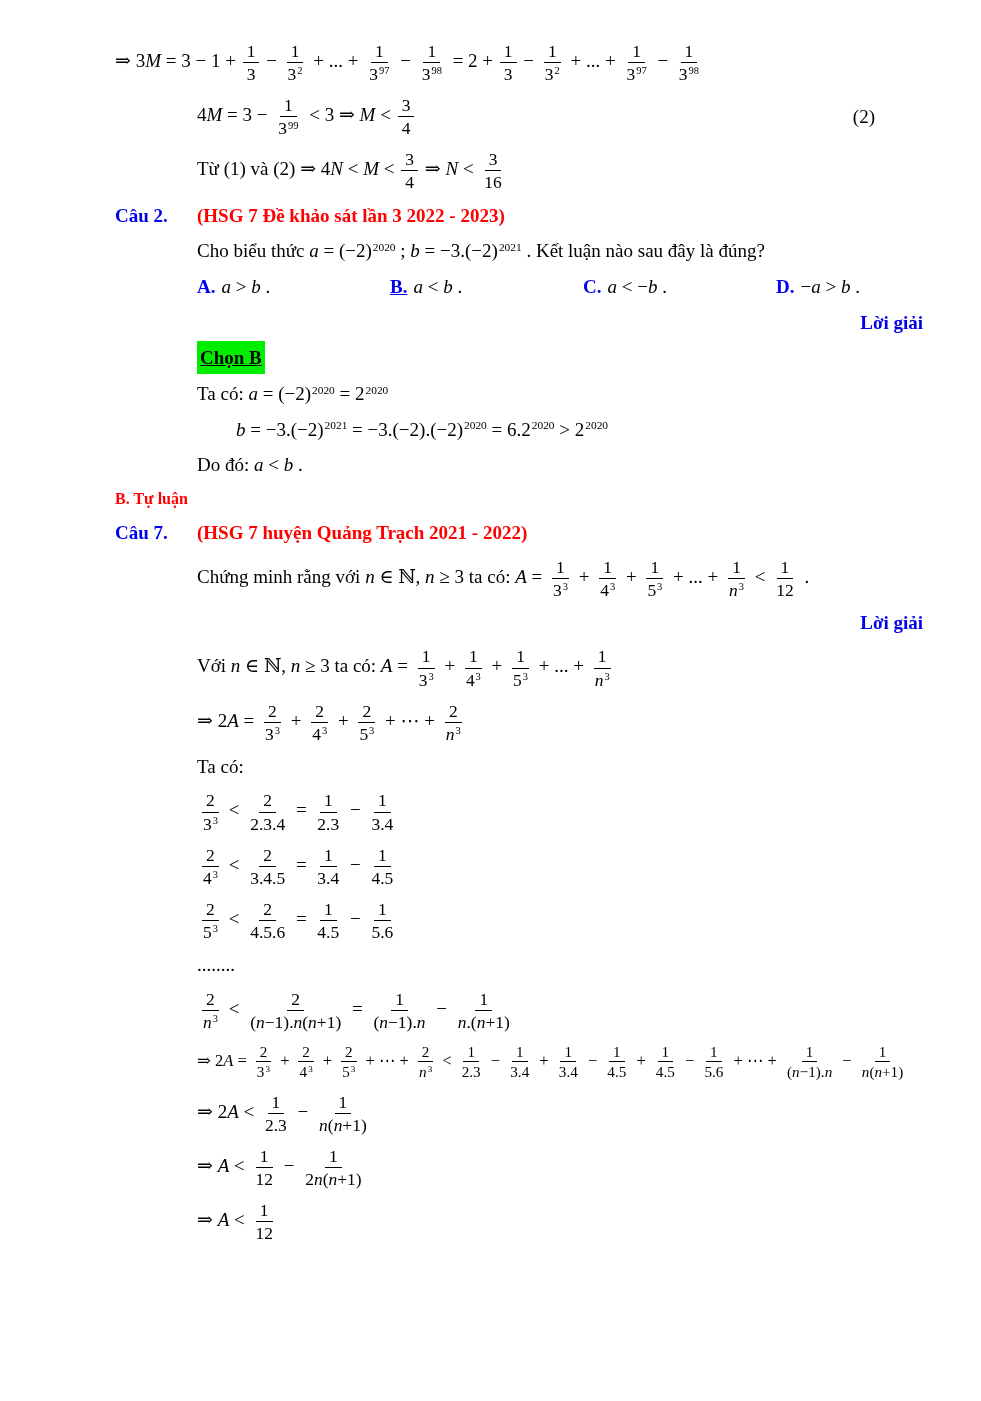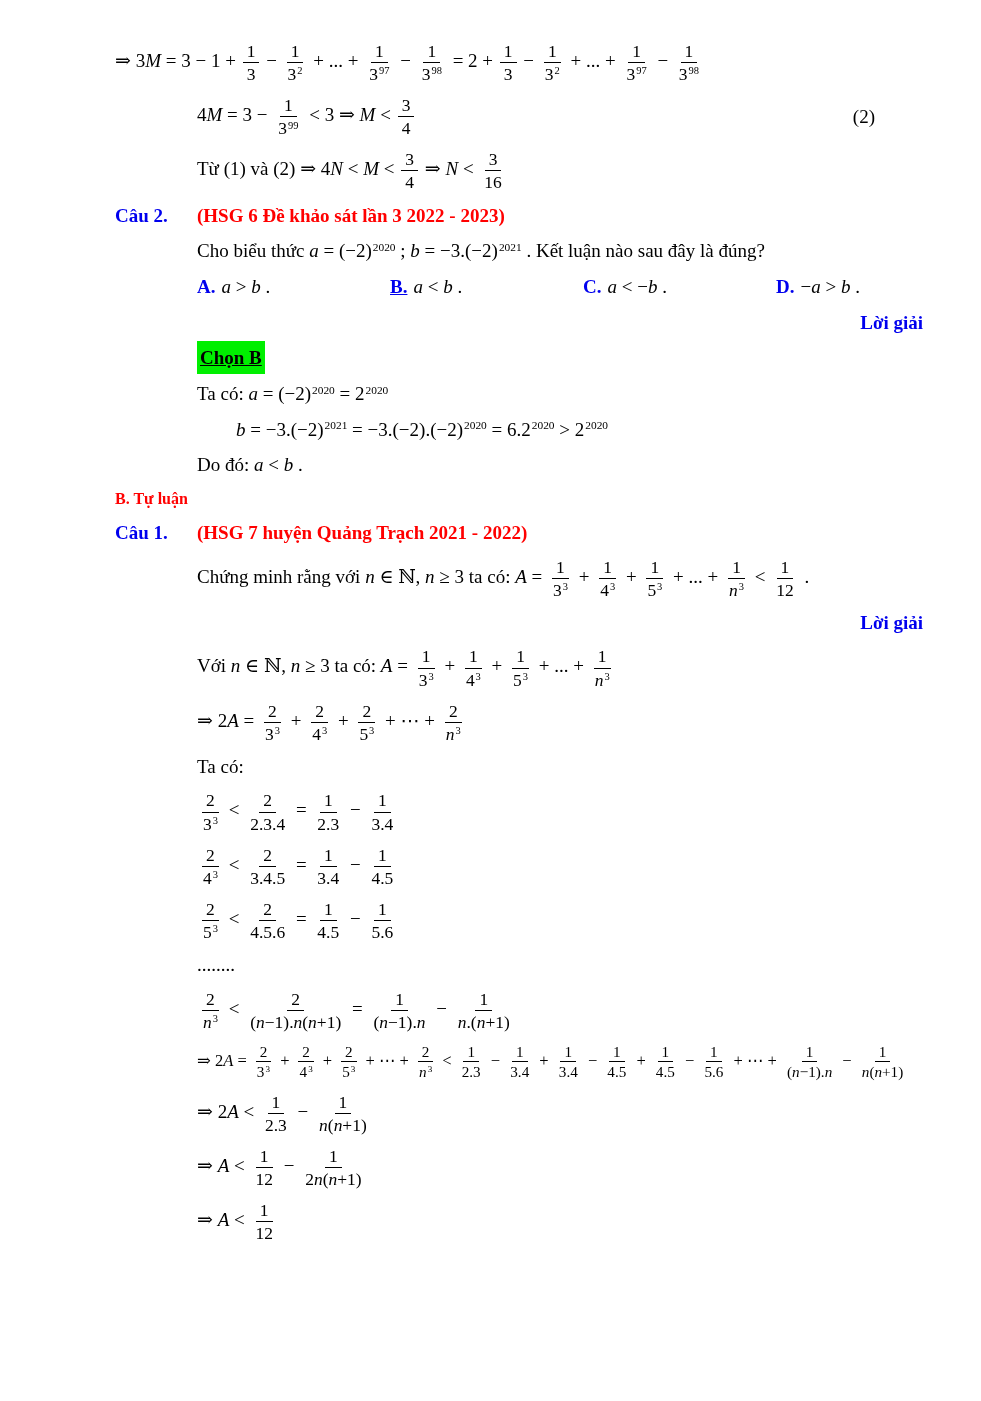--- a/index.html
+++ b/index.html
@@ -98,35 +98,35 @@
           <span class="num"><span class="mt">3</span></span>
           <span class="den"><span class="mt">4</span></span>
         </span><span class="tag">(2)</span></div>
       <div class="line math" style="margin-left: 82px;"><span class="mt">Từ (1) và (2)  ⇒  4</span><span class="mv">N</span><span class="mt"> &lt; </span><span class="mv">M</span><span class="mt"> &lt; </span><span class="frac">
           <span class="num"><span class="mt">3</span></span>
           <span class="den"><span class="mt">4</span></span>
         </span><span class="mt">   ⇒  </span><span class="mv">N</span><span class="mt"> &lt; </span><span class="frac">
           <span class="num"><span class="mt">3</span></span>
           <span class="den"><span class="mt">16</span></span>
         </span></div>
-      <div class="line qhead"><span class="qlabel">Câu 2.</span><span class="qtitle">(HSG 6 Đề khảo sát lần 3 2022 - 2023)</span></div>
+      <div class="line qhead"><span class="qlabel">Câu 2.</span><span class="qtitle">(HSG 7 Đề khảo sát lần 3 2022 - 2023)</span></div>
       <div class="line math" style="margin-left: 82px;"><span class="mt">Cho biểu thức  </span><span class="mv">a</span><span class="mt"> = </span><span class="pw"><span class="pb"><span class="mt">(−2)</span></span><span class="px"><span class="mt">2020</span></span></span><span class="mt">  ;  </span><span class="mv">b</span><span class="mt"> = −3.</span><span class="pw"><span class="pb"><span class="mt">(−2)</span></span><span class="px"><span class="mt">2021</span></span></span><span class="mt"> . Kết luận nào sau đây là đúng?</span></div>
       <div class="line opts math">
         <span class="opt"><span class="olabel">A.</span><span class="obody"><span class="mv">a</span><span class="mt"> &gt; </span><span class="mv">b</span><span class="mt"> .</span></span></span>
         <span class="opt"><span class="olabel ul">B.</span><span class="obody"><span class="mv">a</span><span class="mt"> &lt; </span><span class="mv">b</span><span class="mt"> .</span></span></span>
         <span class="opt"><span class="olabel">C.</span><span class="obody"><span class="mv">a</span><span class="mt"> &lt; −</span><span class="mv">b</span><span class="mt"> .</span></span></span>
         <span class="opt"><span class="olabel">D.</span><span class="obody"><span class="mt">−</span><span class="mv">a</span><span class="mt"> &gt; </span><span class="mv">b</span><span class="mt"> .</span></span></span>
       </div>
       <div class="line sol"><span class="soltext">Lời giải</span></div>
       <div class="line" style="margin-left: 82px;"><span class="hl">Chọn B</span></div>
       <div class="line math" style="margin-left: 82px;"><span class="mt">Ta có:  </span><span class="mv">a</span><span class="mt"> = </span><span class="pw"><span class="pb"><span class="mt">(−2)</span></span><span class="px"><span class="mt">2020</span></span></span><span class="mt"> = </span><span class="pw"><span class="pb"><span class="mt">2</span></span><span class="px"><span class="mt">2020</span></span></span></div>
       <div class="line math" style="margin-left: 121px;"><span class="mv">b</span><span class="mt"> = −3.</span><span class="pw"><span class="pb"><span class="mt">(−2)</span></span><span class="px"><span class="mt">2021</span></span></span><span class="mt"> = −3.(−2).</span><span class="pw"><span class="pb"><span class="mt">(−2)</span></span><span class="px"><span class="mt">2020</span></span></span><span class="mt"> = 6.</span><span class="pw"><span class="pb"><span class="mt">2</span></span><span class="px"><span class="mt">2020</span></span></span><span class="mt"> &gt; </span><span class="pw"><span class="pb"><span class="mt">2</span></span><span class="px"><span class="mt">2020</span></span></span></div>
       <div class="line math" style="margin-left: 82px;"><span class="mt">Do đó:  </span><span class="mv">a</span><span class="mt"> &lt; </span><span class="mv">b</span><span class="mt"> .</span></div>
       <div class="line sec">B. Tự luận</div>
-      <div class="line qhead"><span class="qlabel">Câu 1.</span><span class="qtitle">(HSG 7 huyện Quảng Trạch 2021 - 2022)</span></div>
+      <div class="line qhead"><span class="qlabel">Câu 7.</span><span class="qtitle">(HSG 7 huyện Quảng Trạch 2021 - 2022)</span></div>
       <div class="line math" style="margin-left: 82px;"><span class="mt">Chứng minh rằng với  </span><span class="mv">n</span><span class="mt"> ∈ ℕ,  </span><span class="mv">n</span><span class="mt"> ≥ 3  ta có:  </span><span class="mv">A</span><span class="mt"> = </span><span class="frac">
           <span class="num"><span class="mt">1</span></span>
           <span class="den"><span class="pw"><span class="pb"><span class="mt">3</span></span><span class="px"><span class="mt">3</span></span></span></span>
         </span><span class="mt"> + </span><span class="frac">
           <span class="num"><span class="mt">1</span></span>
           <span class="den"><span class="pw"><span class="pb"><span class="mt">4</span></span><span class="px"><span class="mt">3</span></span></span></span>
         </span><span class="mt"> + </span><span class="frac">
           <span class="num"><span class="mt">1</span></span>
           <span class="den"><span class="pw"><span class="pb"><span class="mt">5</span></span><span class="px"><span class="mt">3</span></span></span></span>
         </span><span class="mt"> + ... + </span><span class="frac">

